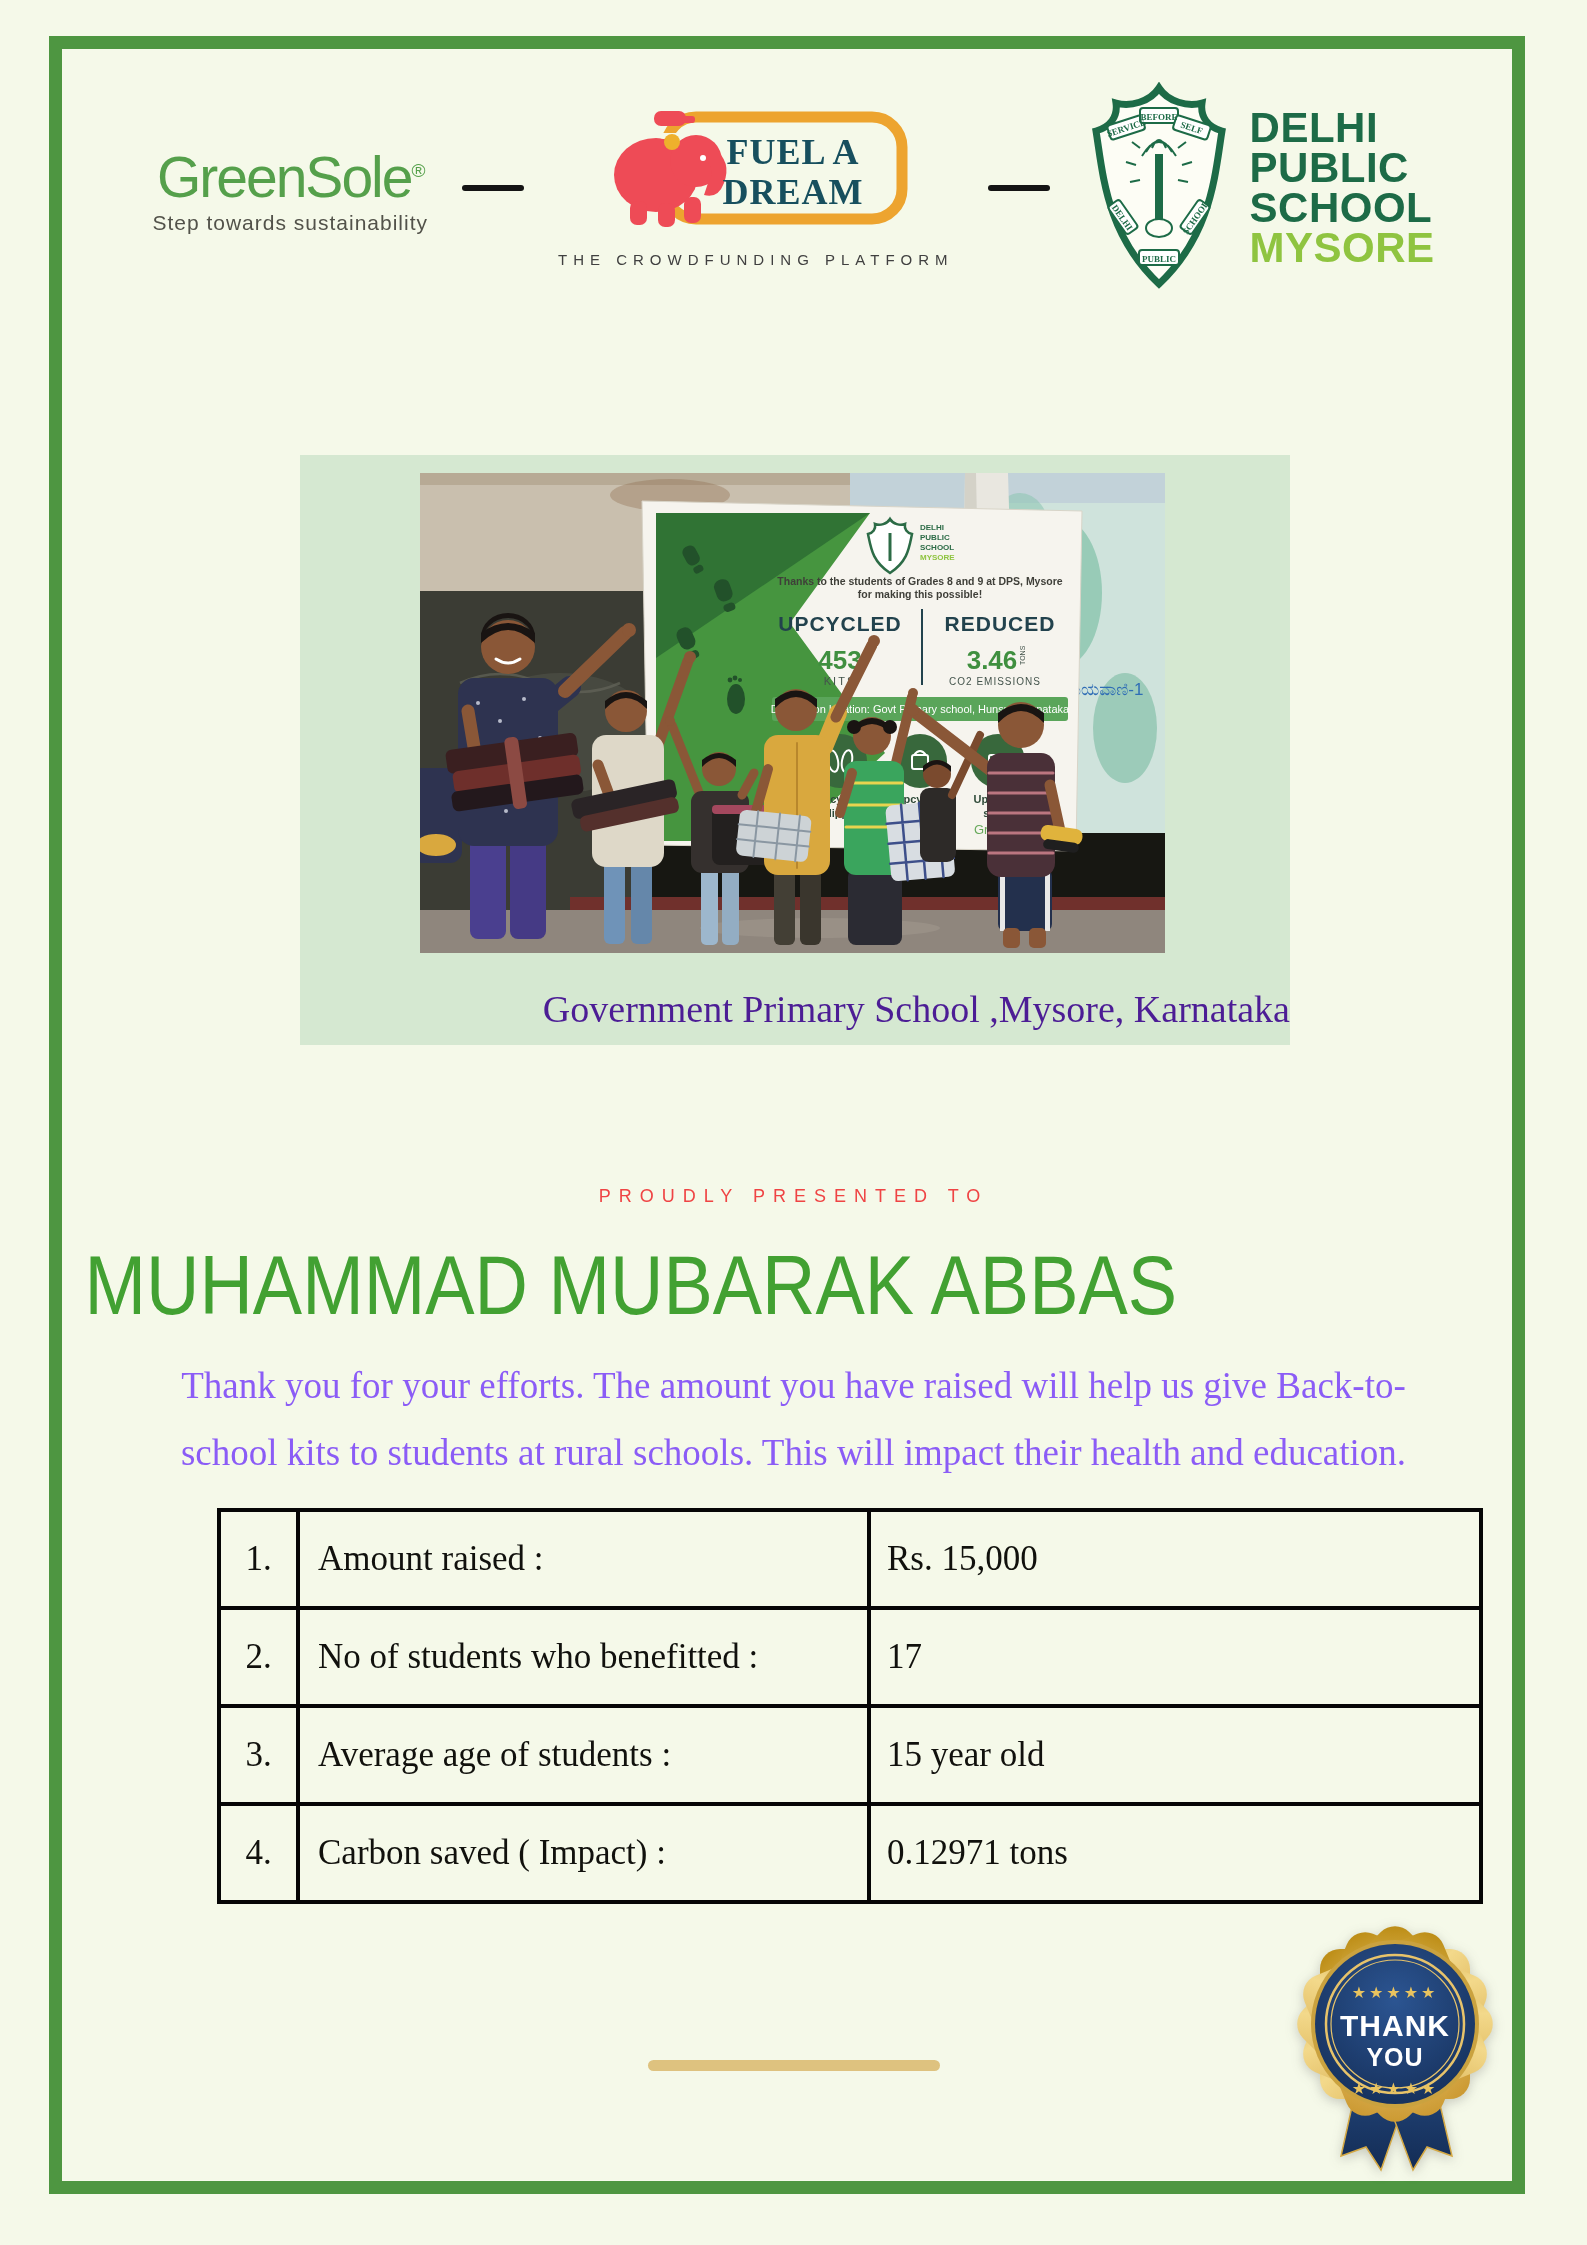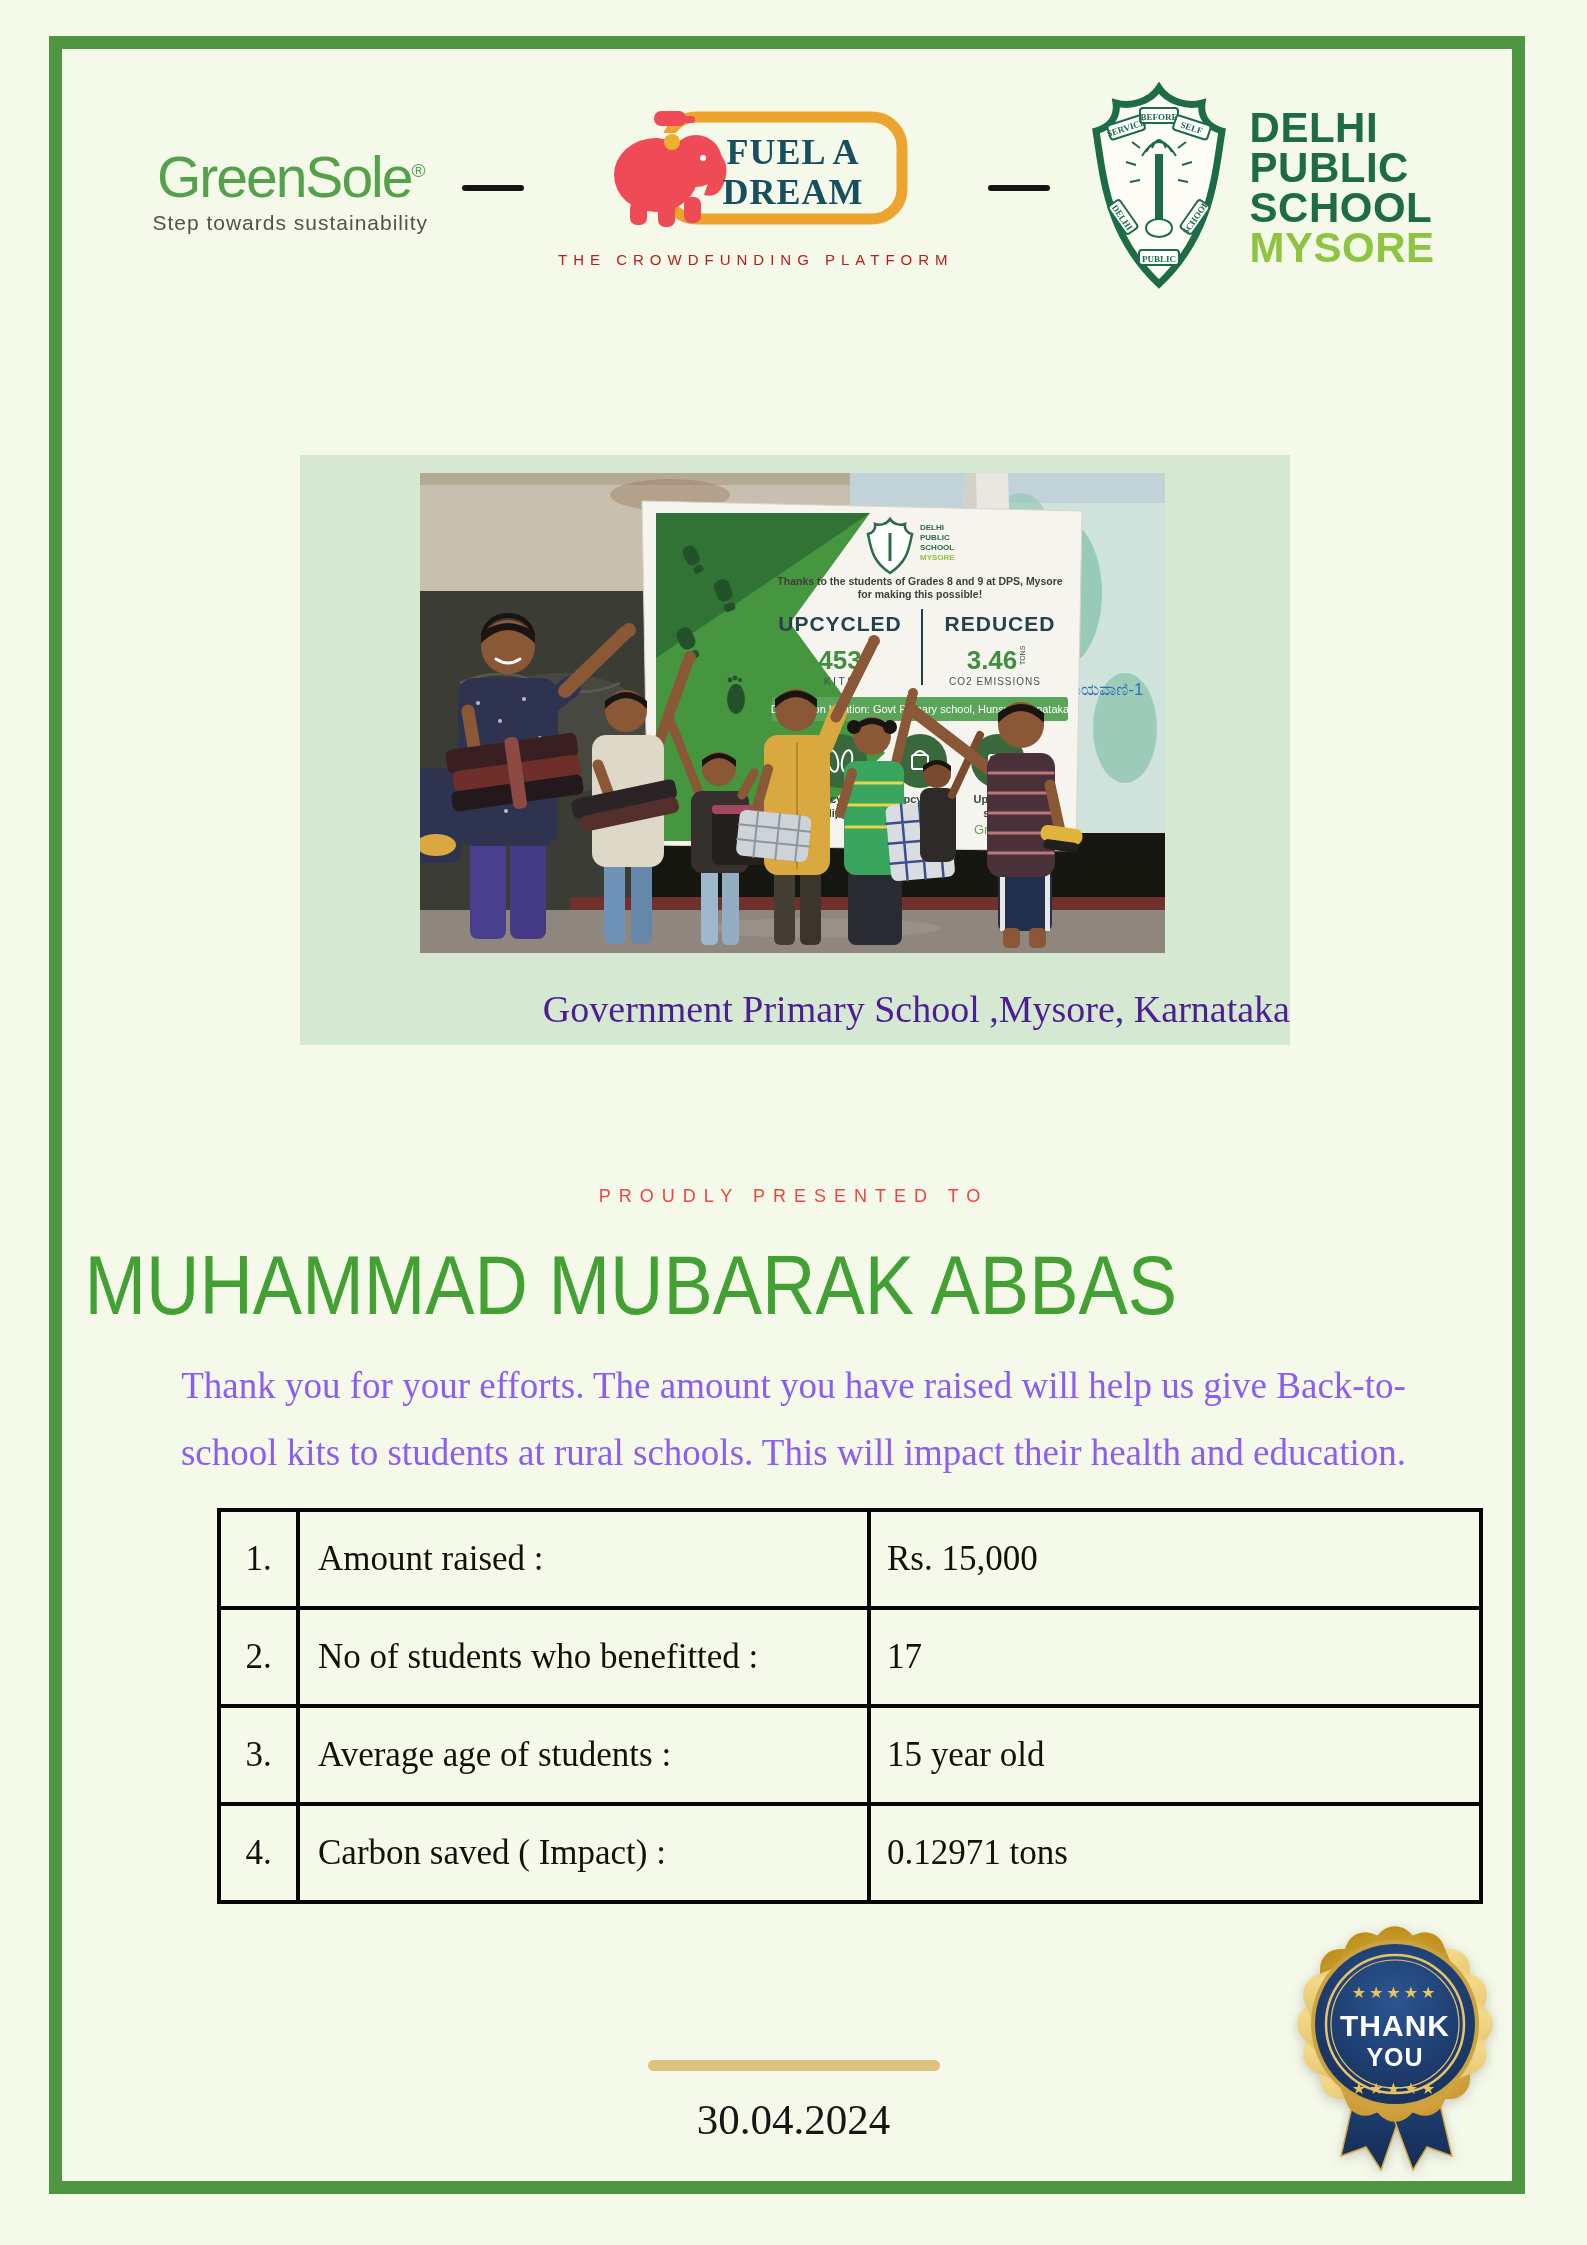--- a/index.html
+++ b/index.html
@@ -10,21 +10,21 @@
   
   .header{position:absolute;left:0;top:82px;width:1587px;display:flex;
           justify-content:center;align-items:center;gap:34px;}
   .gs-block{text-align:center;font-family:"Liberation Sans",sans-serif;}
   .gs-word{font-size:57px;color:#55a04b;letter-spacing:-2px;line-height:60px;}
   .gs-word sup{font-size:19px;color:#55a04b;}
   .gs-tag{font-size:21px;color:#52524a;letter-spacing:1px;margin-top:4px;}
   .dash{width:62px;height:6px;background:#141414;border-radius:3px;}
   .fad-block{text-align:center;}
   .fad-tag{font-family:"Liberation Sans",sans-serif;font-size:15px;letter-spacing:6px;
-           color:#b91c1c;margin-top:14px;}
+           color:#404040;margin-top:14px;}
   .dps-block{display:flex;align-items:center;gap:16px;}
   .dps-text{font-family:"Liberation Sans",sans-serif;font-weight:700;
             font-size:42px;line-height:40px;color:#1d6b47;letter-spacing:0.5px;}
   .dps-text .mysore{color:#8fc440;}
   
   .intro{position:absolute;left:0;top:332px;width:1587px;text-align:center;
          font-family:"Liberation Sans",sans-serif;font-weight:700;font-size:28px;
          letter-spacing:-0.5px;color:#3f9e2f;line-height:47px;}
   .intro div{white-space:nowrap;}
   
@@ -391,21 +391,20 @@
       </tr>
       <tr>
         <td class="c-num">4.</td>
         <td class="c-label">Carbon saved ( Impact) :</td>
         <td class="c-value">0.12971 tons</td>
       </tr>
     </tbody>
   </table>
 
   <div class="divider"></div>
-  <div class="date">30.04.2024</div>
 
   <svg class="badge" width="225" height="270" viewBox="0 0 225 270">
     <defs>
       <linearGradient id="goldG" x1="0" y1="0" x2="1" y2="1">
         <stop offset="0" stop-color="#b8860b"></stop>
           <stop offset="0.45" stop-color="#f3d98b"></stop>
           <stop offset="1" stop-color="#c9952c"></stop>
       </linearGradient>
       <radialGradient id="navyG" cx="0.5" cy="0.35" r="0.8">
         <stop offset="0" stop-color="#2c5592"></stop>

